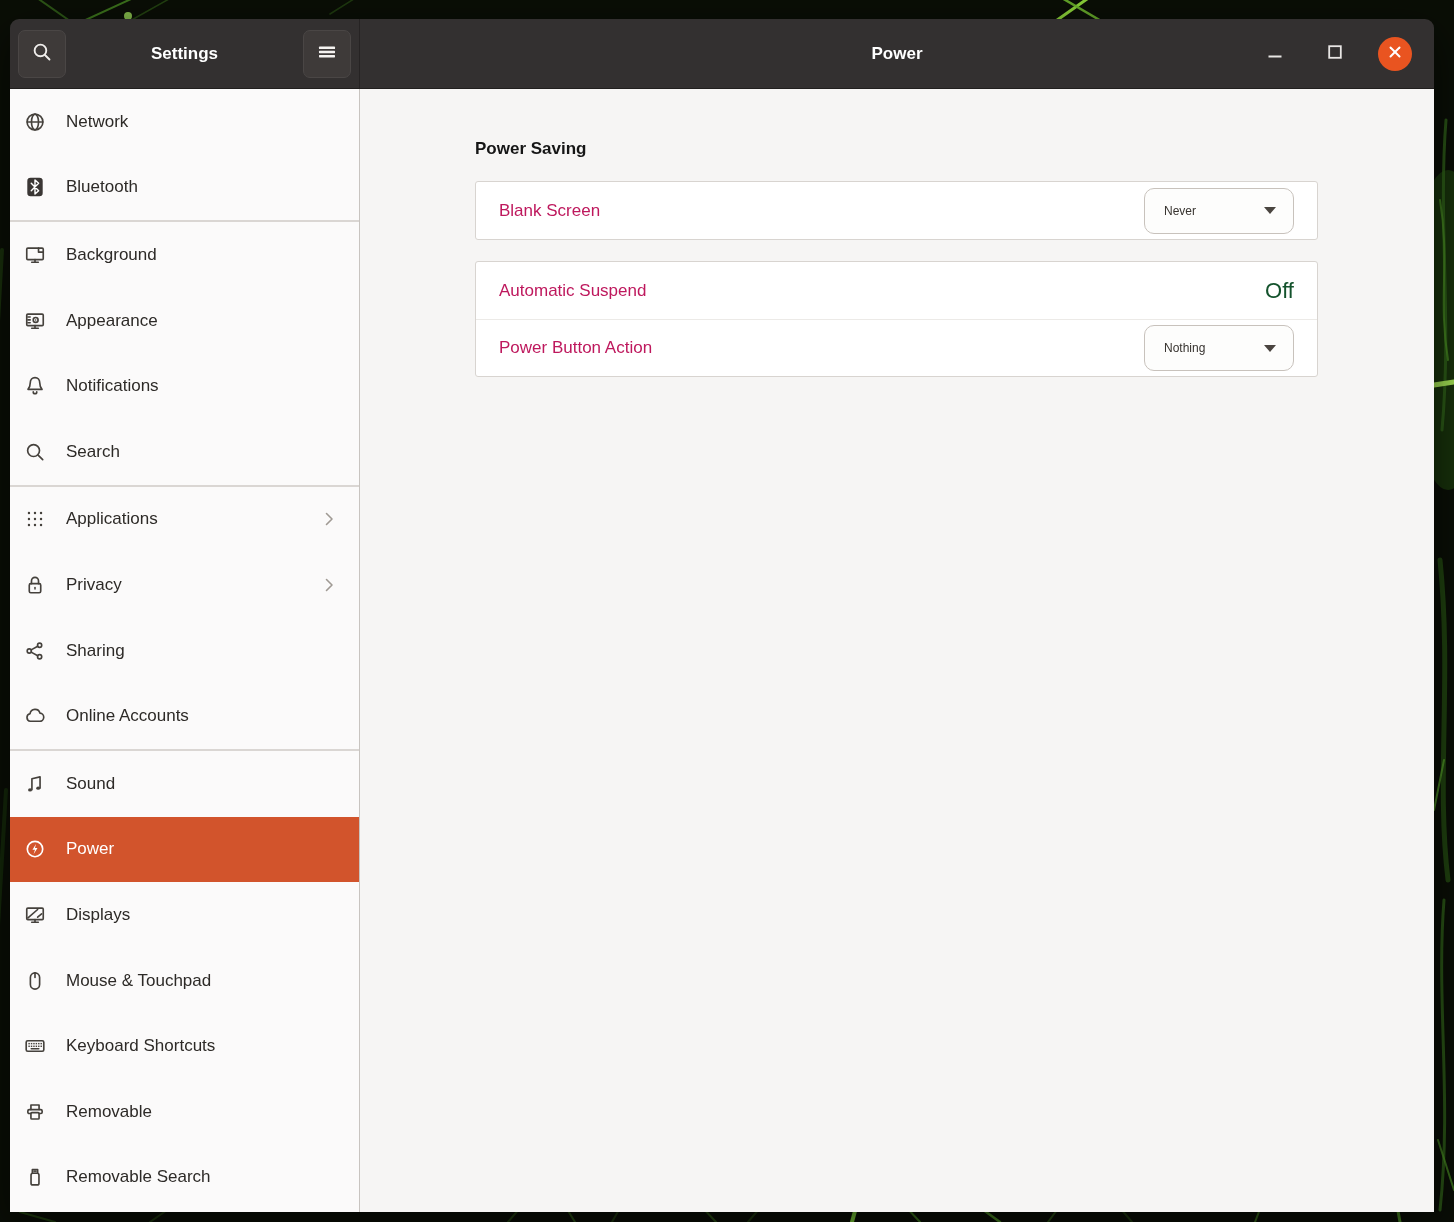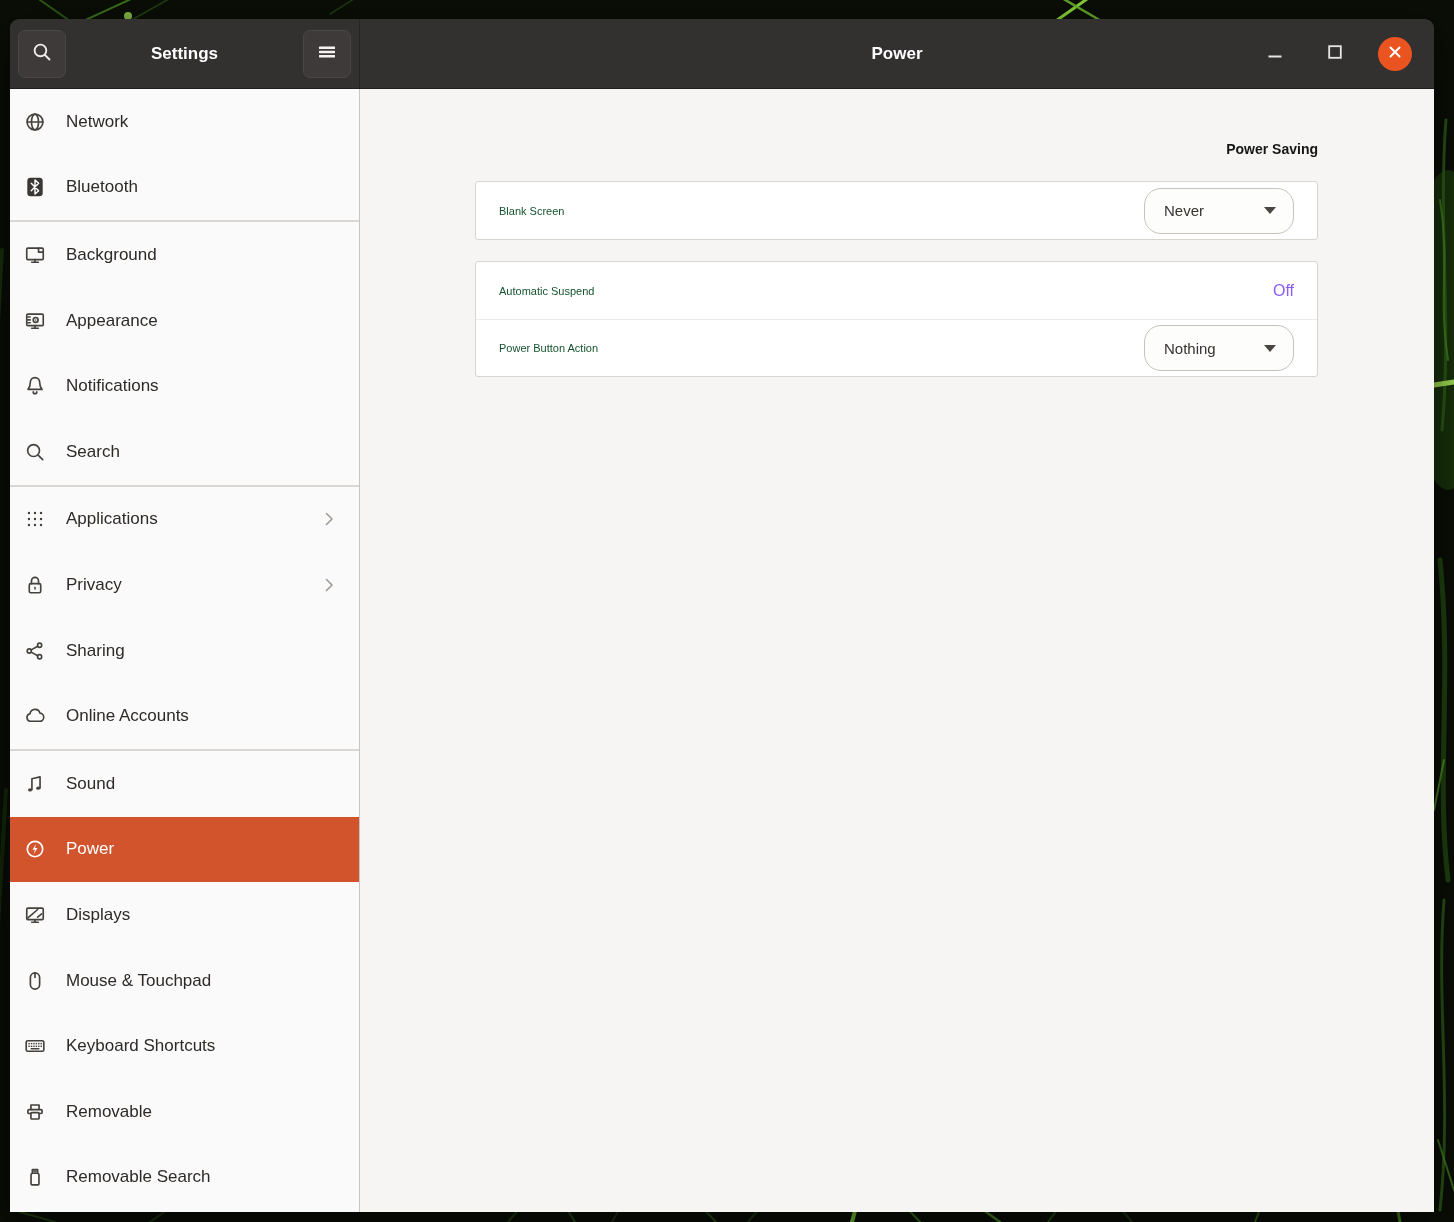--- a/index.html
+++ b/index.html
@@ -54,32 +54,32 @@
   .side-item .s-icon { width: 22px; height: 22px; flex: 0 0 22px; display: flex; align-items: center; justify-content: center; color: #45413c; }
   .side-item .s-label { margin-left: 20px; font-size: 17px; flex: 1; }
   .side-item .s-chevron { margin-right: 20px; width: 20px; height: 20px; display: none; }
   .side-item.has-chevron .s-chevron { display: block; }
   .side-item.selected { background: #d2542c; color: #ffffff; }
   .side-item.selected .s-icon { color: #ffffff; }
   .side-sep { height: 2px; flex: 0 0 2px; background: #dad6d3; }
 
   
   .main { flex: 1; background: #f6f5f4; overflow: hidden; padding: 0 116px 0 115px; }
-  .section-heading { font-size: 14px; font-weight: bold; color: #161616; line-height: 22px; text-align: right; }
+  .section-heading { font-size: 17px; font-weight: bold; color: #161616; line-height: 22px; }
   .section:first-child .section-heading { margin-top: 49px; }
   .section + .section .section-heading { margin-top: 56px; }
   .card { margin-top: 21px; background: #ffffff; border: 1px solid #d8d4d0; border-radius: 3px; }
   .row { height: 57px; display: flex; align-items: center; padding: 0 23px; }
   .row + .row { border-top: 1px solid #eceae7; }
-  .row-label { font-size: 11px; color: #14532d; flex: 1; }
-  .row-value { font-size: 16px; color: #8b5cf6; }
+  .row-label { font-size: 17px; color: #be185d; flex: 1; }
+  .row-value { font-size: 22px; color: #14532d; }
   .dropdown {
     height: 46px; min-width: 150px; display: inline-flex; align-items: center; justify-content: space-between;
-    gap: 20px; padding: 0 17px 0 19px; background: #fdfdfc; border: 1px solid #c8c2bc; border-radius: 17px;
-    font-size: 15px; color: #37332f; cursor: pointer;
+    gap: 20px; padding: 0 17px 0 19px; background: #fdfdfc; border: 1px solid #c8c2bc; border-radius: 10px;
+    font-size: 12px; color: #37332f; cursor: pointer;
   }
   .caret { width: 0; height: 0; border-left: 6px solid transparent; border-right: 6px solid transparent; border-top: 7px solid #4a4540; }
 </style>
 </head>
 <body>
 
 <div class="stage">
 
   <svg class="wallpaper" width="1454" height="1222" viewBox="0 0 1454 1222">
     <rect width="1454" height="1222" fill="#0a0e06"></rect>

